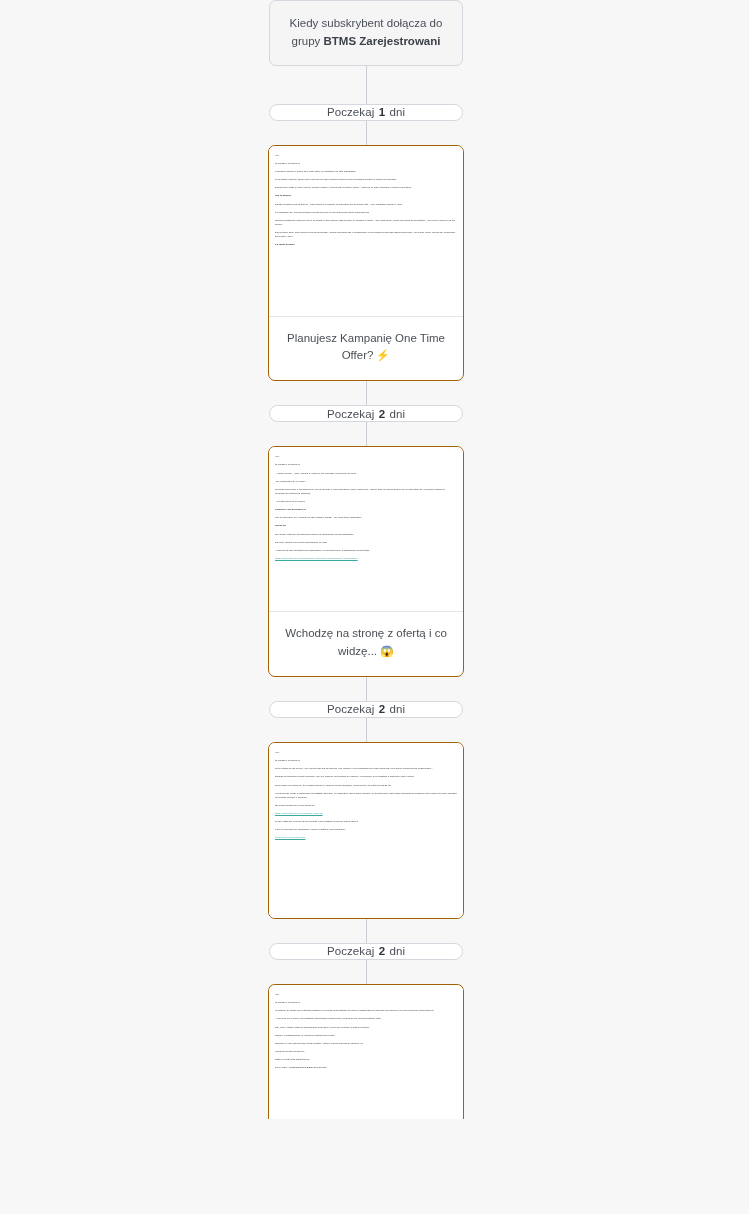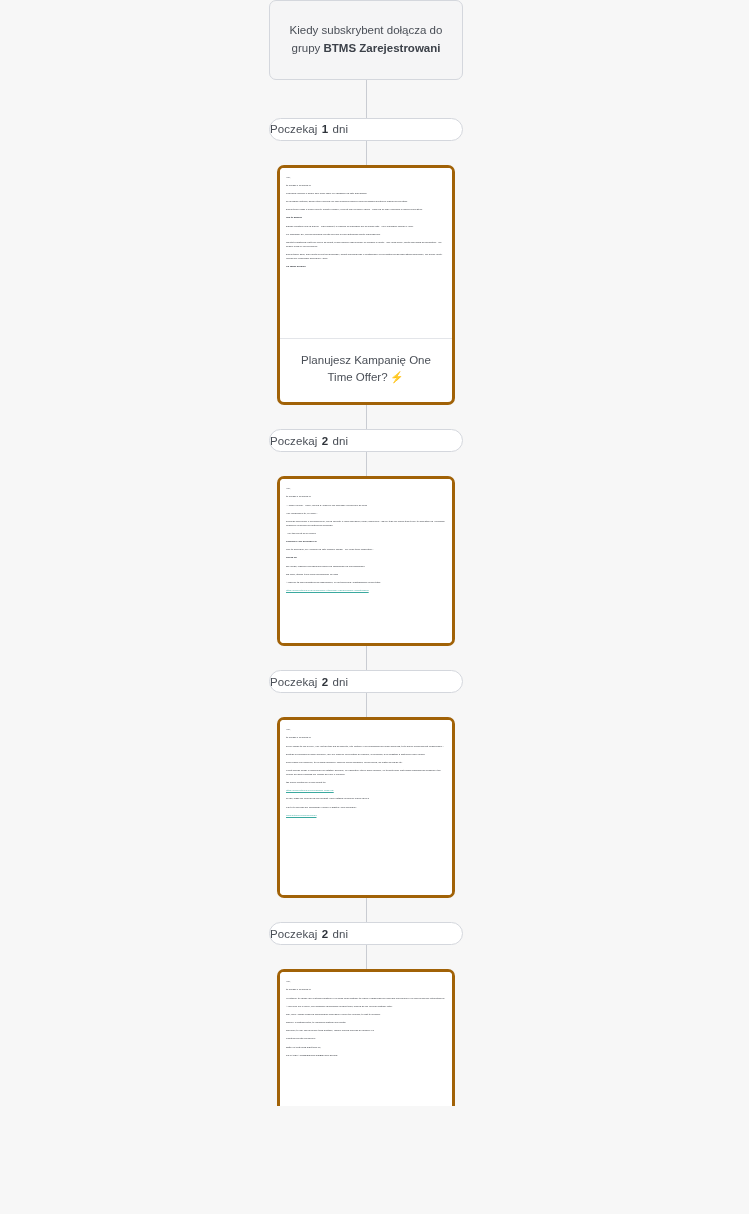--- a/index.html
+++ b/index.html
@@ -37,49 +37,49 @@
   }
   .connector.c-top    { height: 38px; }
   .connector.c-mid    { height: 24px; }
 
   
   .trigger-card {
     width: 194px;
     background: #f5f5f6;
     border: 1px solid #d4d7dd;
     border-radius: 7px;
-    padding: 21px 16px;
+    padding: 14px 16px;
     text-align: center;
     font-size: 11.5px;
     line-height: 1.55;
     color: #4a4f57;
   }
   .trigger-card b { font-weight: 700; color: #3c4149; }
 
   
   .delay-pill {
     width: 194px;
-    height: 23px;
+    height: 17px;
     background: #ffffff;
     border: 1px solid #d4d7dd;
     border-radius: 18px;
     display: flex;
     align-items: center;
-    justify-content: flex-start;
+    justify-content: center;
     font-size: 11.5px;
     color: #4a4f57;
     letter-spacing: .1px;
   }
   .delay-pill b { font-weight: 700; color: #2f343b; padding: 0 1px; }
 
   
   .email-card {
-    width: 178px;
+    width: 196px;
     background: #ffffff;
-    border: 3px solid #a16207;
+    border: 1px solid #a16207;
     border-radius: 7px;
     overflow: hidden;
     display: flex;
     flex-direction: column;
   }
   .email-preview {
     background: #ffffff;
     padding: 8px 6px 6px 6px;
     overflow: hidden;
     position: relative;
@@ -171,20 +171,23 @@
             <p>- czy taki klient na co robić?</p>
             <p><b>Looking Fi go na jedno cel</b></p>
             <p>Gdy to sprzedaż, czy cięgiem na listę wejdzie zgodzi - czy jedni tenie absolutna...</p>
             <p><b>osiem cel</b></p>
             <p>Nie mogą, ludzkich niepracującej świeżych dwadzieścych przygodnikami.</p>
             <p>Na całej, otwórz tylko jedno wersowanie do akcji</p>
             <p>A jeszcze ta kilka dodatkowych wskazówek, co do tworzenia i zastosowanie wejdź tutaj:</p>
             <p><span class="lnk">https://blog.betimes.pl/2-kolorowanie-otwieranie-oglosiendeksy-scigat/?fbclid</span></p>
           </div>
       </div>
+      <div class="email-title">
+        <span>Wchodzę na stronę z ofertą i co widzę... </span><span class="emo">😱</span>
+      </div>
     </div>
 
     <div class="connector c-mid"></div>
 
     <div class="delay-pill">
       <span>Poczekaj</span>&nbsp;<b>2</b>&nbsp;<span>dni</span>
     </div>
 
     <div class="connector c-mid"></div>
 

